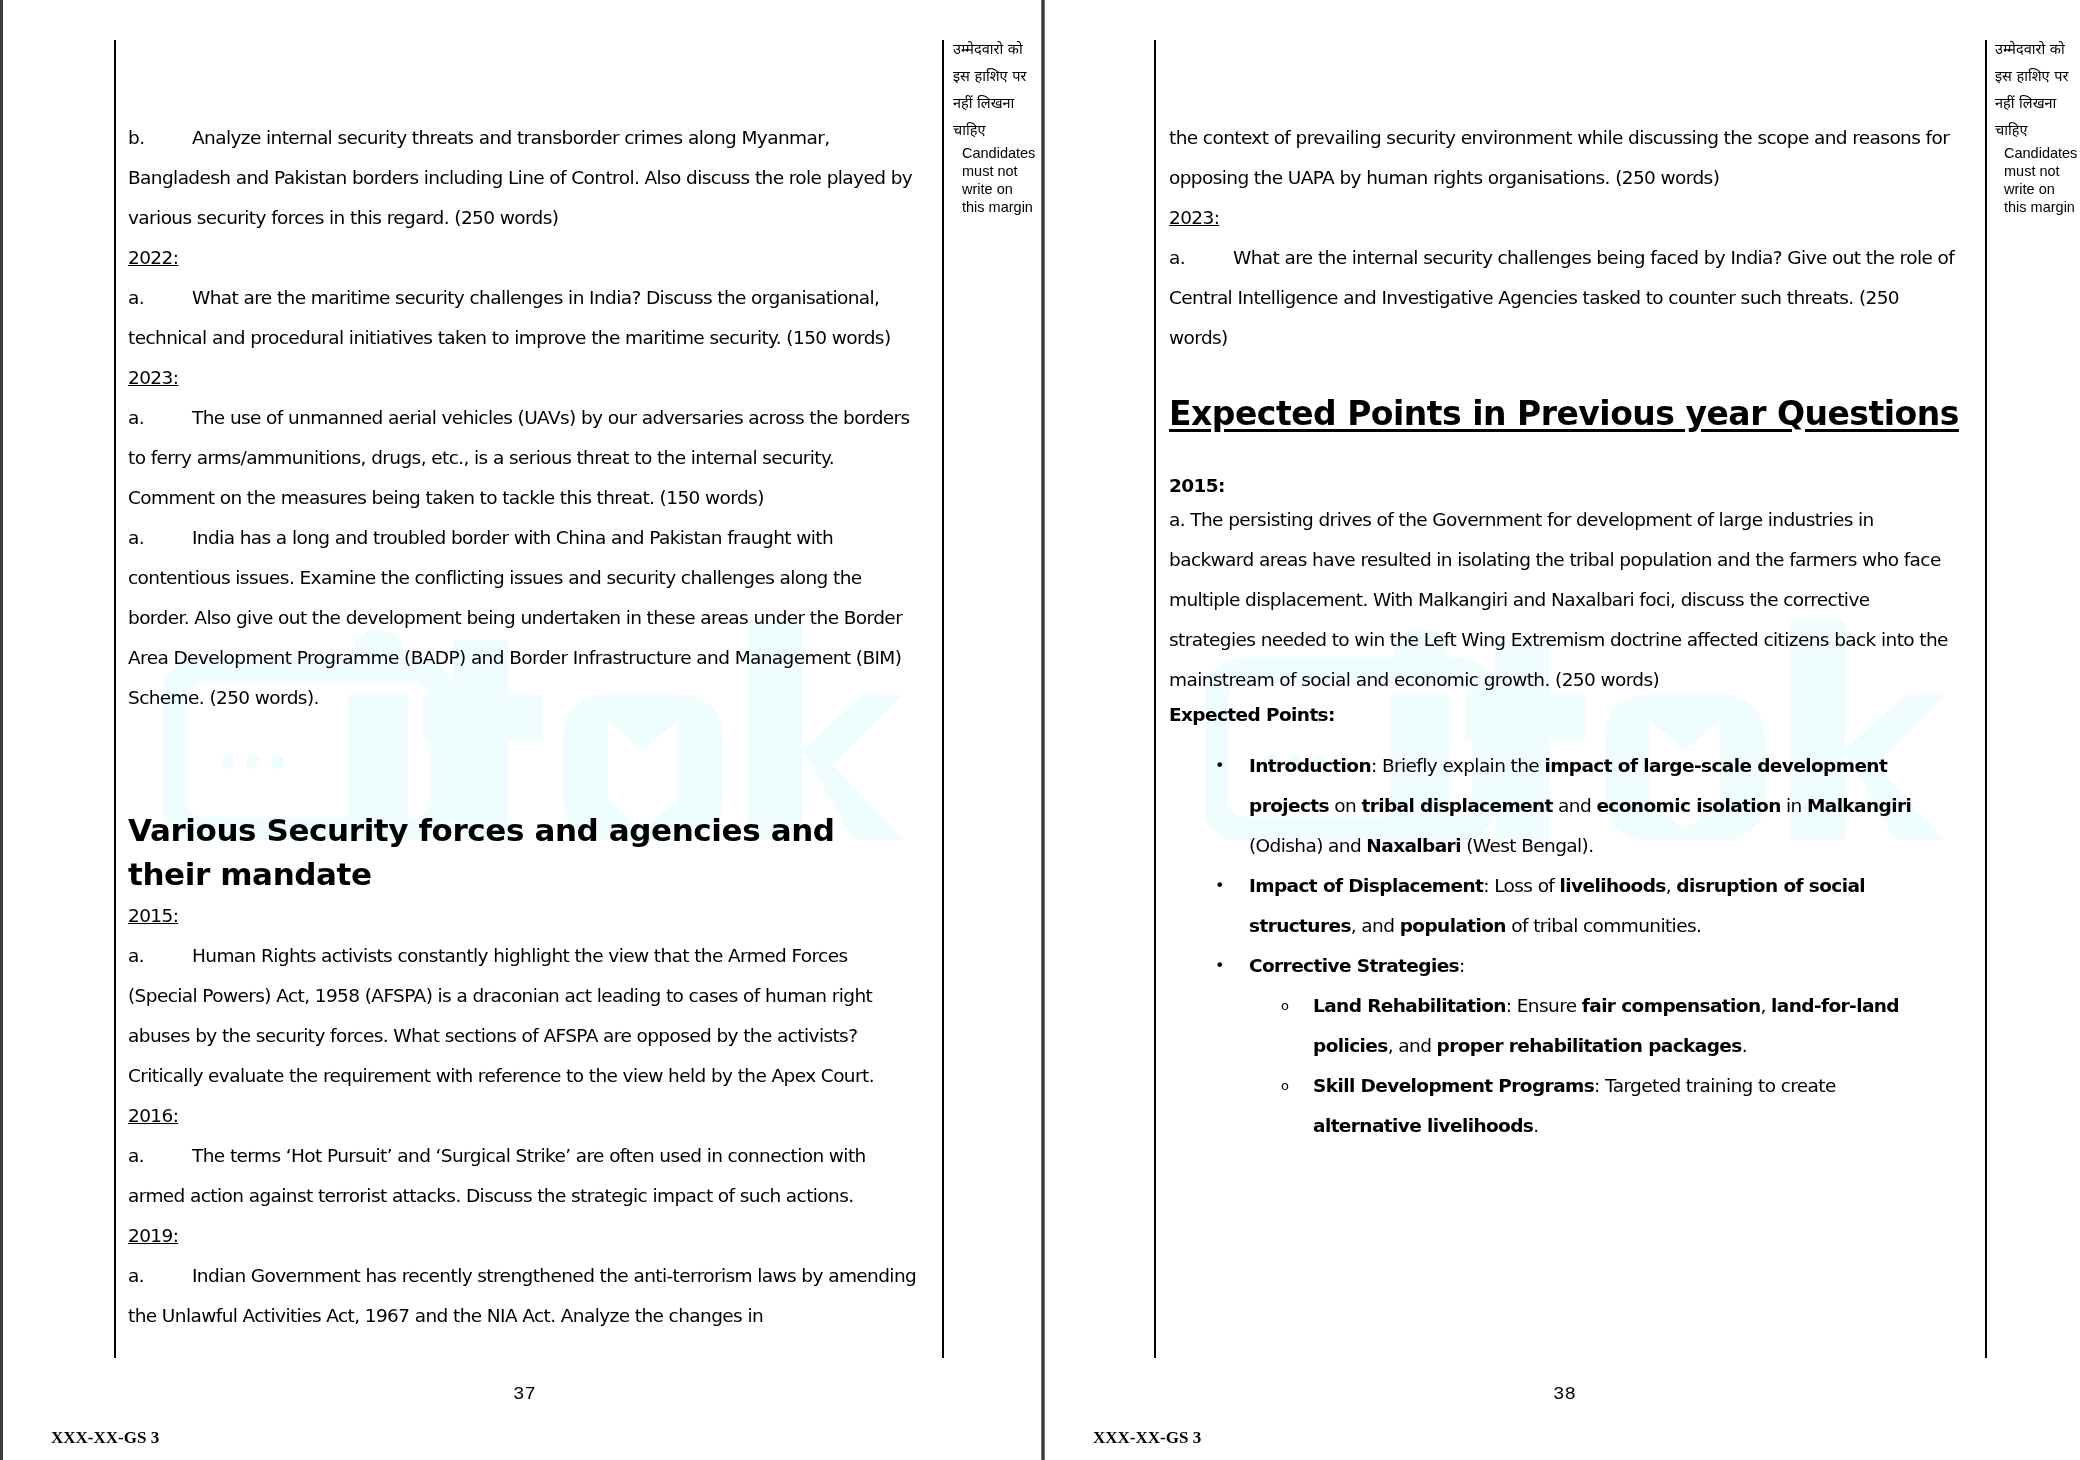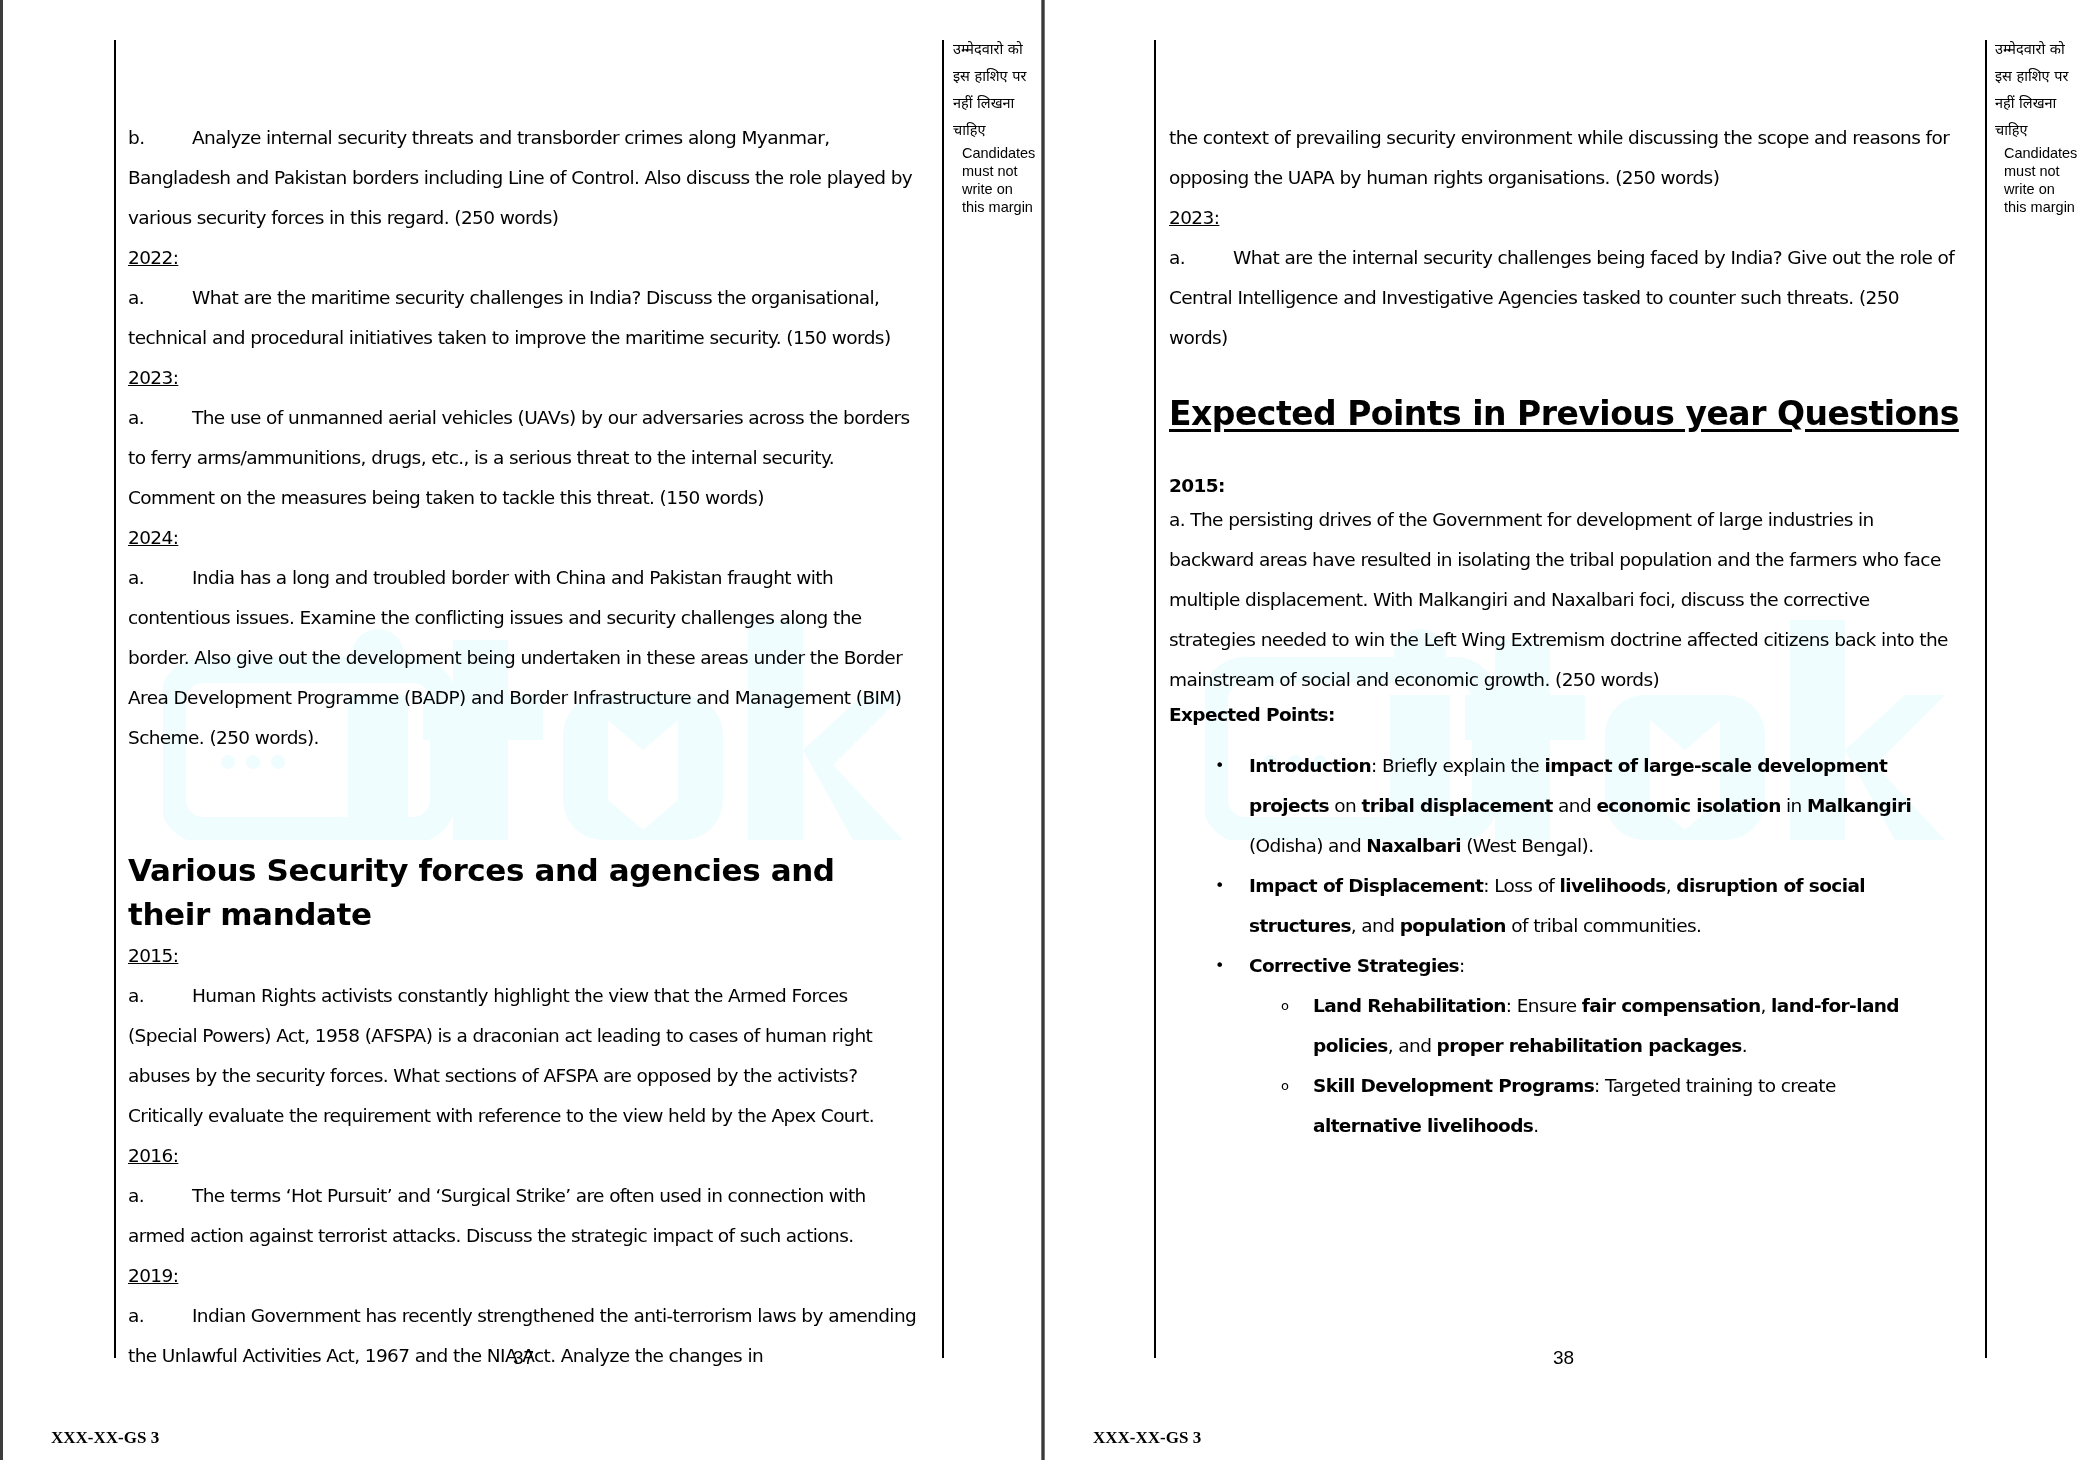--- a/index.html
+++ b/index.html
@@ -22,21 +22,21 @@
   .h2{font-size:31px;font-weight:bold;line-height:44px;letter-spacing:-0.4px;margin:0;}
   .h1{font-size:33px;font-weight:bold;text-decoration:underline;text-align:left;
       line-height:44px;letter-spacing:-0.5px;margin:0;text-underline-offset:4px;}
   .b{font-weight:bold;}
   ul{margin:16px;padding:0;list-style:none;}
   li{position:relative;}
   .l1{padding-left:64px;}
   .l1::before{content:"\2022";position:absolute;left:30px;top:0;font-size:16px;}
   .l2{padding-left:128px;}
   .l2::before{content:"o";position:absolute;left:96px;top:0;font-size:13px;}
-  .pnum{position:absolute;top:1347px;font-family:Liberation Sans, sans-serif;font-size:19px;text-align:center;}
+  .pnum{position:absolute;top:1383px;font-family:Liberation Mono, monospace;font-size:19px;text-align:center;}
   .foot{position:absolute;top:1428px;font-family:"Liberation Serif", serif;font-weight:bold;font-size:17px;}
 </style>
 </head>
 <body>
 
 <div class="edge" style="left:0"></div>
 <div class="sep"></div>
 
 <div class="page" style="left:3px;width:1038px;">
   <svg class="watermark" style="left:160px;top:600px" width="740" height="240" viewBox="0 0 740 240">
@@ -71,21 +71,20 @@
     <div class="en">write on</div>
     <div class="en">this margin</div>
   </div>
 
   <div class="text" style="left:125px">
     <p><span class="qn">b.</span><span>Analyze internal security threats and transborder crimes along Myanmar, Bangladesh and Pakistan borders including Line of Control. Also discuss the role played by various security forces in this regard. (250 words)</span></p>
     <span class="yr">2022:</span>
     <p><span class="qn">a.</span><span>What are the maritime security challenges in India? Discuss the organisational, technical and procedural initiatives taken to improve the maritime security. (150 words)</span></p>
     <span class="yr">2023:</span>
     <p><span class="qn">a.</span><span>The use of unmanned aerial vehicles (UAVs) by our adversaries across the borders to ferry arms/ammunitions, drugs, etc., is a serious threat to the internal security. Comment on the measures being taken to tackle this threat. (150 words)</span></p>
-    <span class="yr">2024:</span>
     <p><span class="qn">a.</span><span>India has a long and troubled border with China and Pakistan fraught with contentious issues. Examine the conflicting issues and security challenges along the border. Also give out the development being undertaken in these areas under the Border Area Development Programme (BADP) and Border Infrastructure and Management (BIM) Scheme. (250 words).</span></p>
     <div style="height:90px"></div>
     <p class="h2">Various Security forces and agencies and their mandate</p>
     <span class="yr">2015:</span>
     <p><span class="qn">a.</span><span>Human Rights activists constantly highlight the view that the Armed Forces (Special Powers) Act, 1958 (AFSPA) is a draconian act leading to cases of human right abuses by the security forces. What sections of AFSPA are opposed by the activists? Critically evaluate the requirement with reference to the view held by the Apex Court.</span></p>
     <span class="yr">2016:</span>
     <p><span class="qn">a.</span><span>The terms ‘Hot Pursuit’ and ‘Surgical Strike’ are often used in connection with armed action against terrorist attacks. Discuss the strategic impact of such actions.</span></p>
     <span class="yr">2019:</span>
     <p><span class="qn">a.</span><span>Indian Government has recently strengthened the anti-terrorism laws by amending the Unlawful Activities Act, 1967 and the NIA Act. Analyze the changes in</span></p>
   </div>

